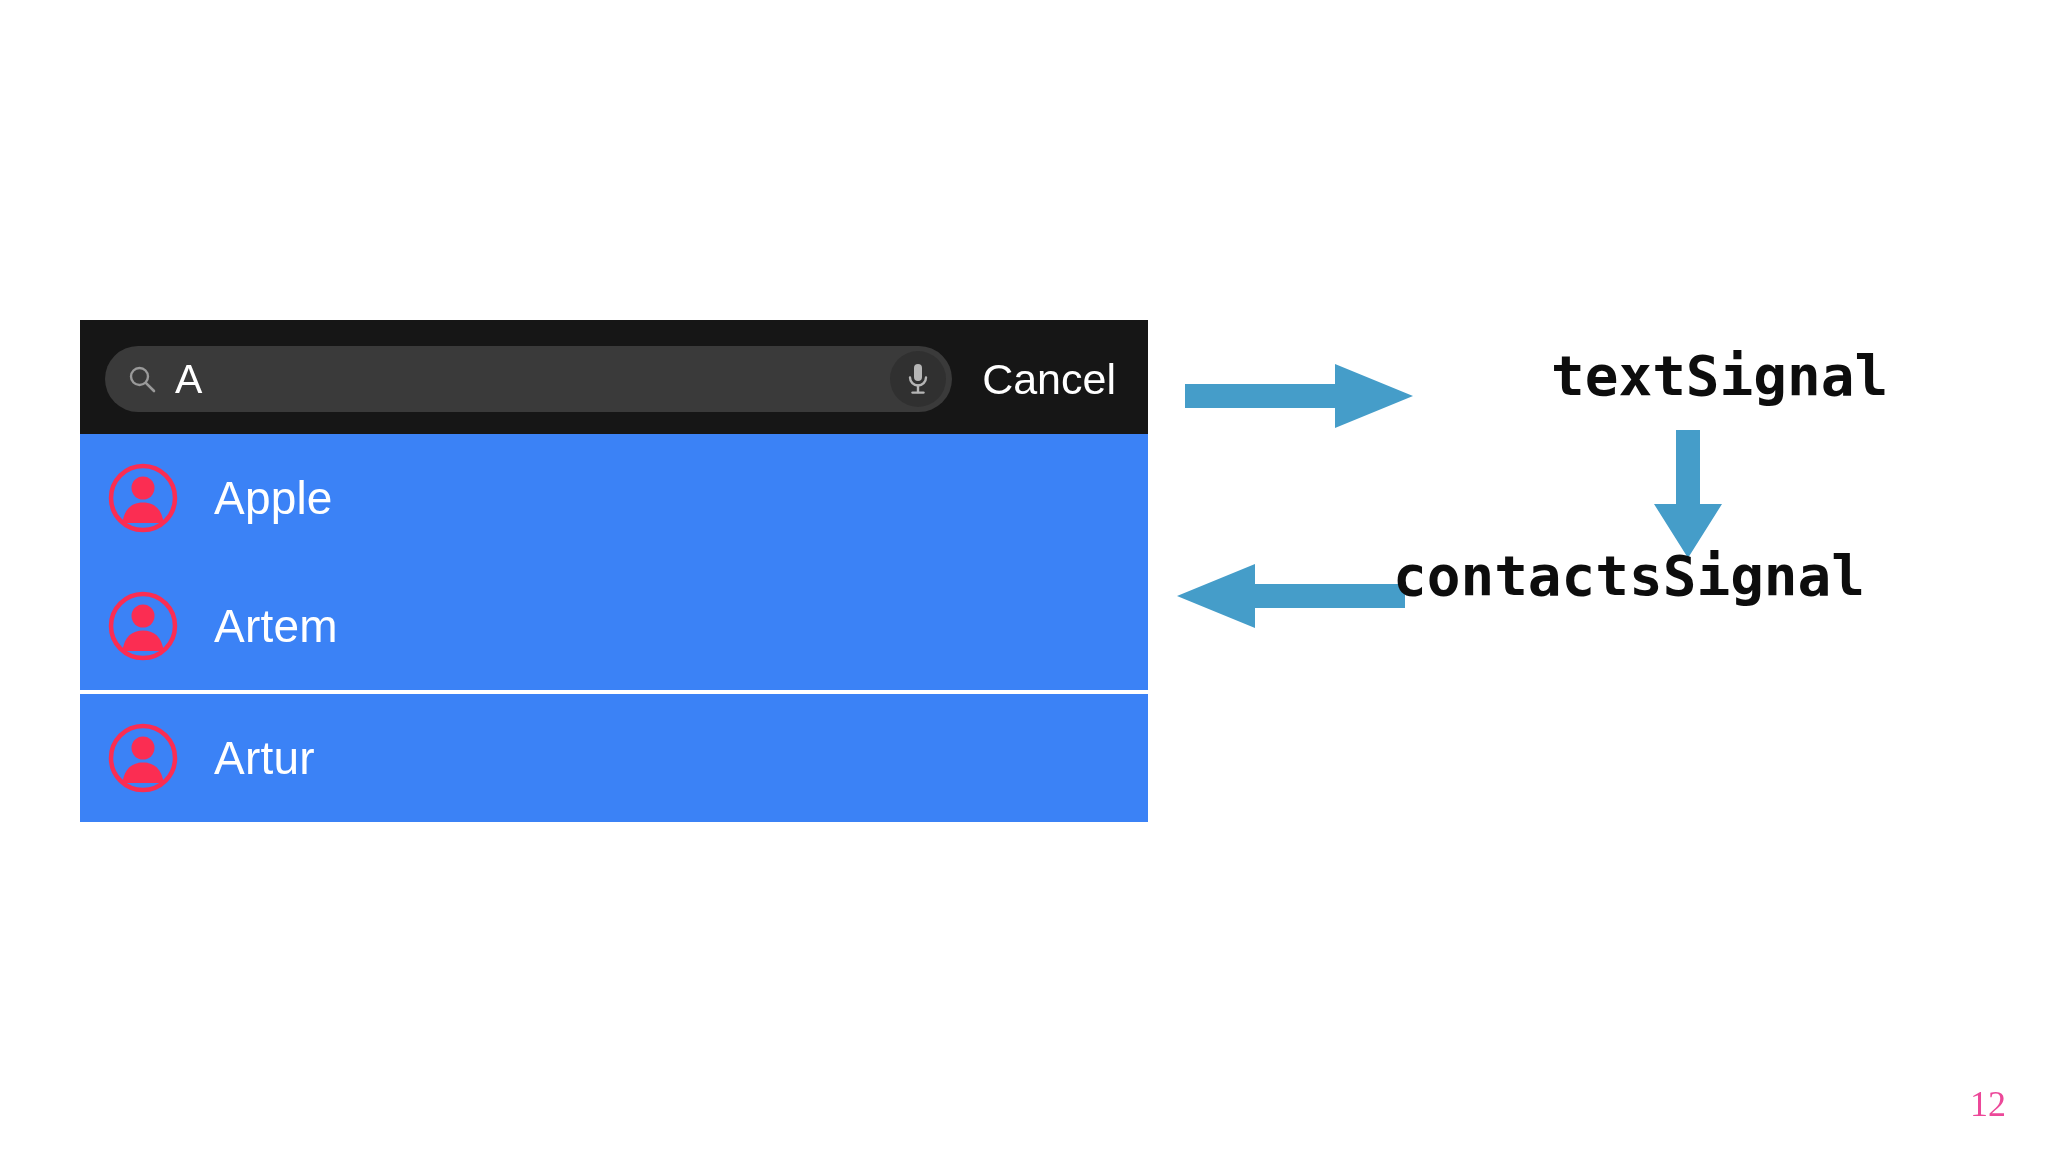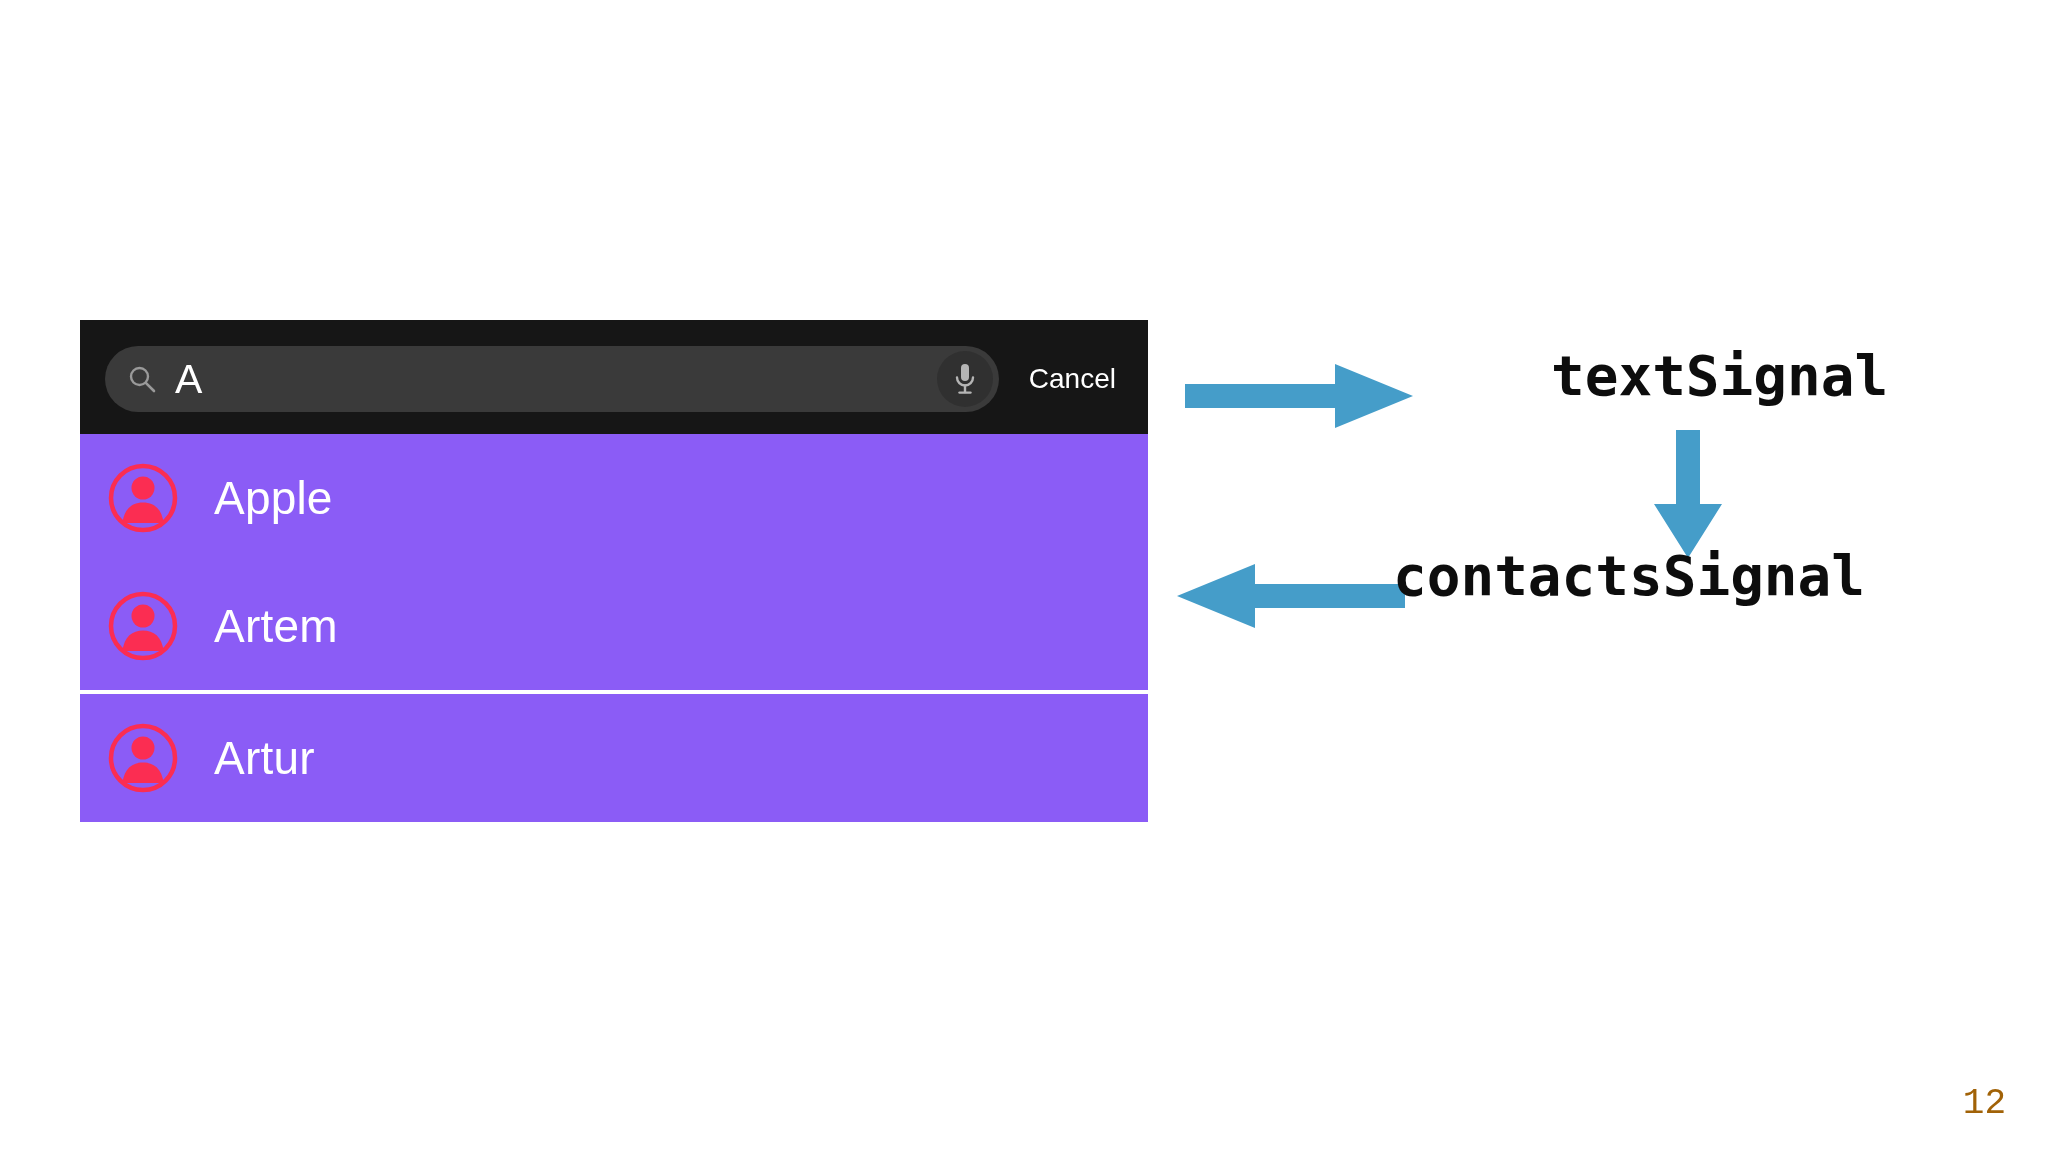--- a/index.html
+++ b/index.html
@@ -77,31 +77,31 @@
   }
 
   .mic-icon {
     width: 26px;
     height: 34px;
     display: block;
   }
 
   .cancel-button {
     color: #ffffff;
-    font-size: 28px;
+    font-size: 43px;
     font-family: "Liberation Sans", sans-serif;
     margin-left: 30px;
     margin-right: 8px;
     line-height: 1;
     white-space: nowrap;
   }
 
   
   .contacts-group {
-    background: #8b5cf6;
+    background: #3b82f6;
   }
 
   .contacts-group.lower {
     margin-top: 0;
   }
 
   .contact-row {
     display: flex;
     align-items: center;
     height: 128px;
@@ -170,23 +170,23 @@
 
   .arrow-right-top { left: 0px;   top: 28px; }
   .arrow-down      { left: 465px; top: 100px; }
   .arrow-left-bot  { left: -10px; top: 228px; }
 
   
   .page-number {
     position: absolute;
     right: 42px;
     bottom: 30px;
-    font-family: Liberation Mono, monospace;
+    font-family: Liberation Serif, serif;
     font-size: 36px;
-    color: #a16207;
+    color: #ec4899;
     line-height: 1;
     margin-left: 12px;
   }
 </style>
 </head>
 <body>
 
 <div class="phone-panel">
 
   <div class="search-block">

